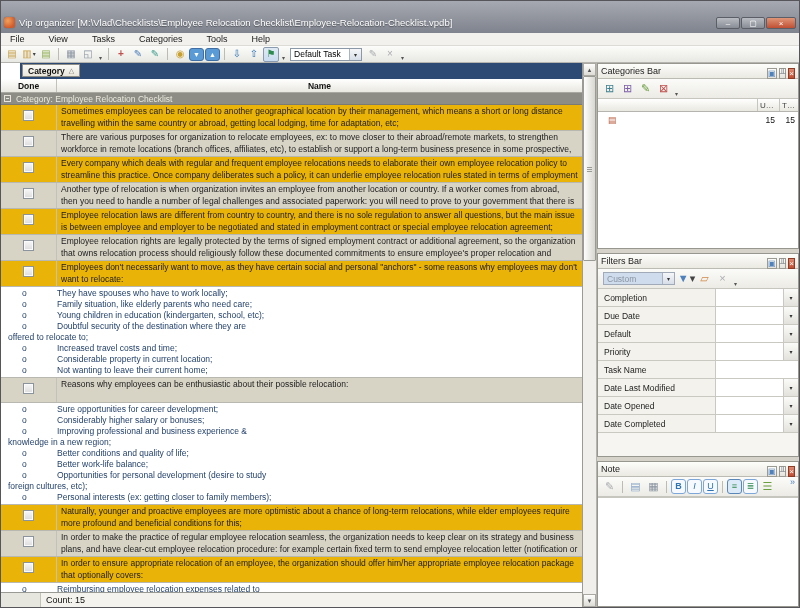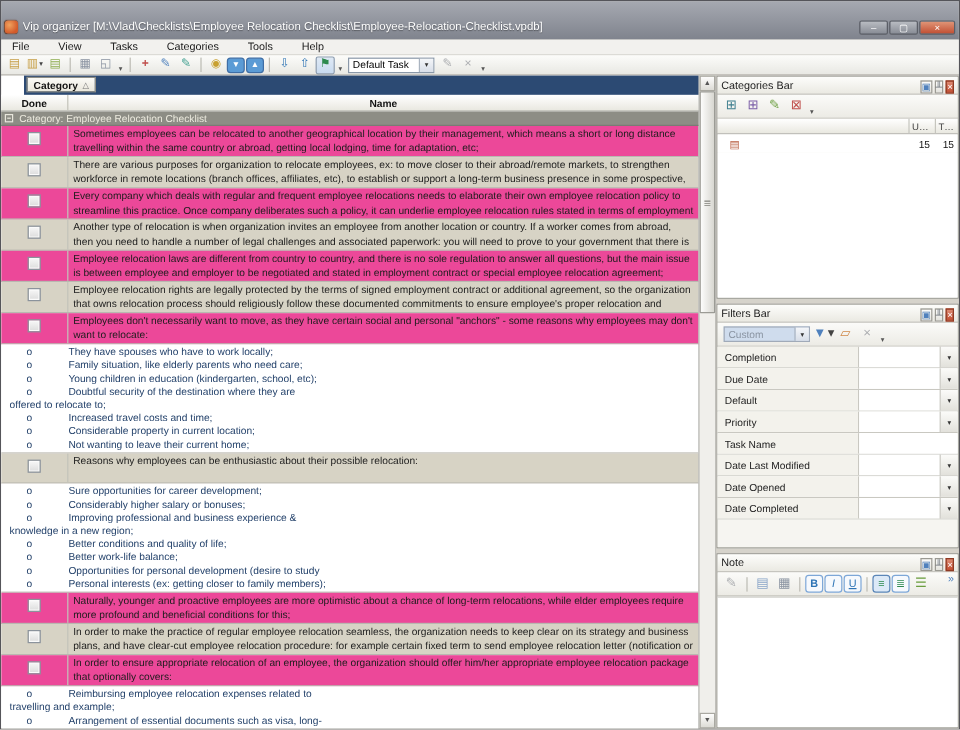--- a/index.html
+++ b/index.html
@@ -43,21 +43,21 @@
   .catband{height:16px;flex:0 0 16px;background:#2c4a73;position:relative;margin-left:19px;}
   .catsort{position:absolute;left:2px;top:1px;height:13px;display:inline-flex;align-items:center;background:linear-gradient(#fbfaf6,#e9e7dc);border:1px solid #8e8e86;font-size:8.5px;font-weight:bold;padding:0 5px;gap:4px;color:#111;}
   .catsort .tri{font-size:7px;color:#777;font-weight:normal;}
   .gridhead{height:14px;flex:0 0 14px;display:flex;background:linear-gradient(#ffffff,#e9e8e0);border-bottom:1px solid #a8a7a0;font-size:8.5px;font-weight:bold;color:#111;}
   .gh-done{width:56px;border-right:1px solid #c3c2ba;display:flex;align-items:center;justify-content:center;}
   .gh-name{flex:1;display:flex;align-items:center;justify-content:center;}
   .grouprow{height:12px;flex:0 0 12px;background:#8d8d85;color:#eceade;font-size:8.5px;display:flex;align-items:center;gap:5px;padding-left:3px;border-bottom:1px solid #7b7b74;}
   .gbox{width:7px;height:7px;border:1px solid #e8e6dc;position:relative;flex:0 0 7px;}
   .gbox::after{content:"";position:absolute;left:1px;right:1px;top:2px;height:1px;background:#e8e6dc;}
   .rows{flex:1;overflow:hidden;min-height:0;}
-  .trow{display:flex;border-bottom:1px solid #b9b8b0;background:#ec4899;}
+  .trow{display:flex;border-bottom:1px solid #b9b8b0;background:#eab308;}
   .trow.shade{background:#d7d3c5;}
   .cell-done{width:56px;flex:0 0 56px;border-right:1px solid #c3c2ba;display:flex;align-items:flex-start;justify-content:center;padding-top:5px;}
   .cb{width:11px;height:11px;border:1px solid #8b939c;background:linear-gradient(#f8f8f8,#dcdcdc);box-shadow:inset 0 0 0 1px #fbfbfb;}
   .cell-name{flex:1;min-width:0;padding:1px 4px;}
   .ttext{font-size:8.5px;line-height:11.5px;color:#1c1c1c;max-height:23px;overflow:hidden;}
   .trow{min-height:25px;}
   .nrow{border-bottom:1px solid #b9b8b0;background:#fff;padding:1px 4px 1px 7px;}
   .nline{font-size:8.5px;line-height:11px;color:#24426b;white-space:nowrap;overflow:hidden;}
   .nmark{display:inline-block;width:49px;text-indent:14px;}
   .statusbar{height:15px;flex:0 0 15px;border-top:1px solid #9a9a94;background:#f4f3ee;display:flex;align-items:center;font-size:9px;color:#111;}
@@ -286,20 +286,21 @@
             </div>
           </div>
           <div class="nrow">
             <div class="nline"><span class="nmark">o</span>Sure opportunities for career development;</div>
             <div class="nline"><span class="nmark">o</span>Considerably higher salary or bonuses;</div>
             <div class="nline"><span class="nmark">o</span>Improving professional and business experience &amp;</div>
             <div class="nline cont">knowledge in a new region;</div>
             <div class="nline"><span class="nmark">o</span>Better conditions and quality of life;</div>
             <div class="nline"><span class="nmark">o</span>Better work-life balance;</div>
             <div class="nline"><span class="nmark">o</span>Opportunities for personal development (desire to study</div>
+            <div class="nline cont">foreign cultures, etc);</div>
             <div class="nline"><span class="nmark">o</span>Personal interests (ex: getting closer to family members);</div>
           </div>
           <div class="trow">
             <div class="cell-done">
               <span class="cb"></span>
             </div>
             <div class="cell-name">
               <div class="ttext">Naturally, younger and proactive employees are more optimistic about a chance of long-term relocations, while elder employees require more profound and beneficial conditions for this;</div>
             </div>
           </div>
@@ -318,20 +319,24 @@
             <div class="cell-name">
               <div class="ttext">In order to ensure appropriate relocation of an employee, the organization should offer him/her appropriate employee relocation package that optionally covers:</div>
             </div>
           </div>
           <div class="nrow">
             <div class="nline"><span class="nmark">o</span>Reimbursing employee relocation expenses related to</div>
             <div class="nline cont">travelling and example;</div>
             <div class="nline"><span class="nmark">o</span>Arrangement of essential documents such as visa, long-</div>
           </div>
         </div>
+      <div class="statusbar">
+        <span class="sb-left"></span>
+        <span class="sb-text">Count: 15</span>
+      </div>
     </div>
 
     <div class="vscroll">
       <span class="sarrow">▲</span>
       <span class="sthumb"></span>
       <span class="sspace"></span>
       <span class="sarrow">▼</span>
     </div>
 
     <div class="sidebar">

